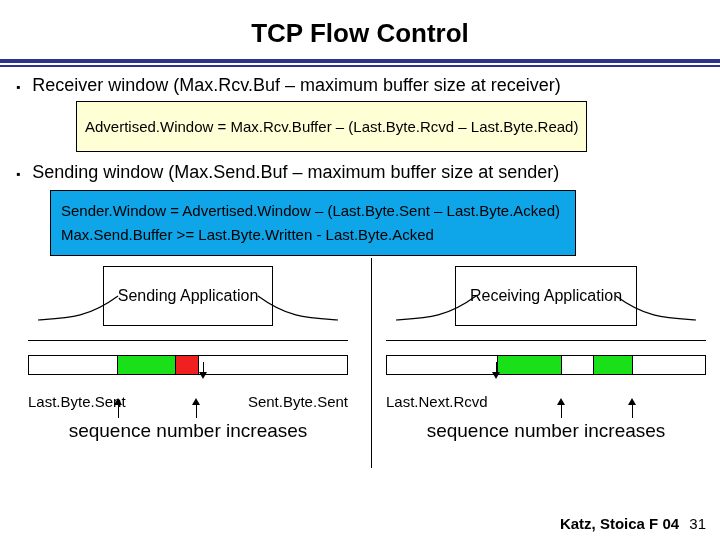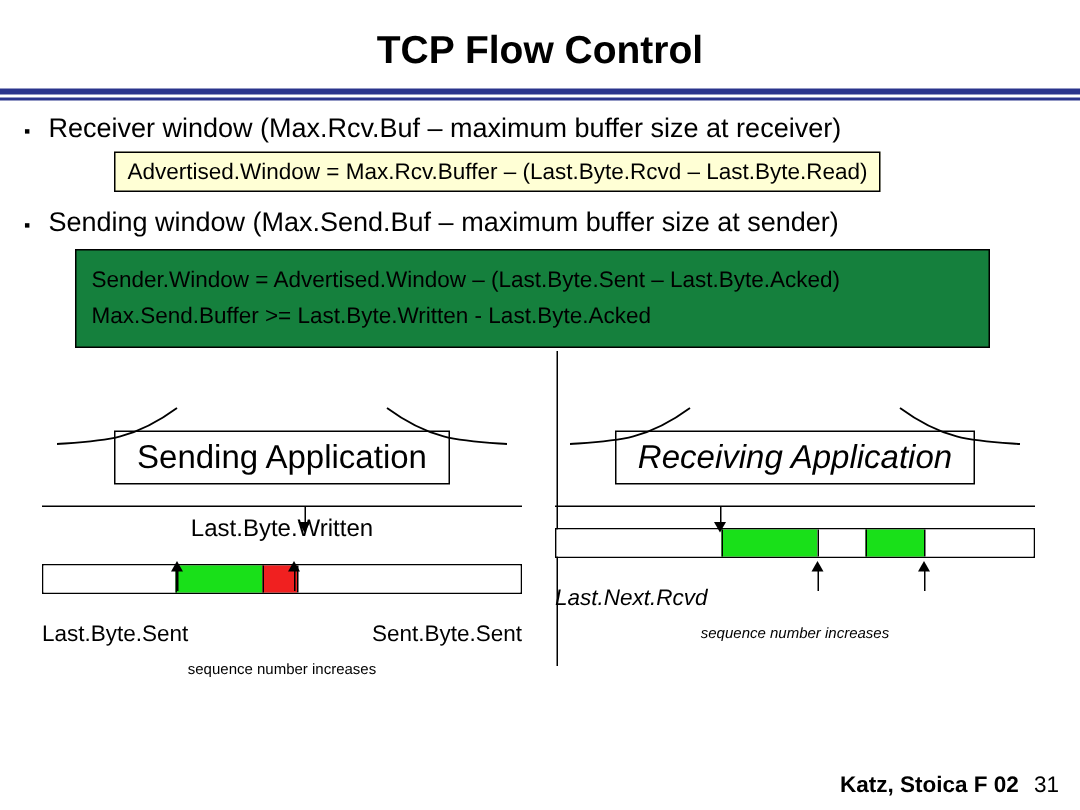--- a/index.html
+++ b/index.html
@@ -22,76 +22,75 @@
   }
   .content { padding: 0 16px; }
   .bullet-row { display: flex; align-items: baseline; margin: 6px 0 2px; }
   .bullet { font-size: 12px; margin-right: 12px; line-height: 20px; }
   .bullet-text { font-size: 18px; }
   .formula {
     display: inline-block;
     border: 1px solid #000;
     background: #ffffd5;
     font-size: 15px;
-    padding: 4px 8px;
+    padding: 16px 8px;
     margin-left: 60px; margin-top: 2px; margin-bottom: 4px;
   }
   .formula-wide {
     border: 1px solid #000;
-    background: #15803d;
+    background: #0ea5e9;
     font-size: 15px;
     padding: 8px 10px;
     margin: 6px 0 10px 34px;
     line-height: 1.6;
-    width: 610px;
+    width: 526px;
   }
   .diagram {
     position: relative;
     margin-top: 4px;
     height: 260px;
   }
   .col {
     position: absolute; top: 0;
     width: 320px;
   }
   .col-left { left: 12px; }
-  .col-right { left: 354px; font-style: italic; }
+  .col-right { left: 370px; }
   .divider {
     position: absolute; left: 355px; top: -8px;
     width: 0; height: 210px;
     border-left: 1.5px solid #000;
   }
   .app-box {
     border: 1px solid #000;
-    padding: 4px 14px;
-    font-size: 22px;
+    padding: 20px 14px;
+    font-size: 16px;
     display: inline-block;
     background: #fff;
-    margin-top: 45px;
   }
   .app-wrap { text-align: center; margin-bottom: 8px; }
   .hr { border-top: 1.5px solid #000; margin: 14px 0 6px; }
   .mid-label { text-align: center; font-size: 16px; margin: 2px 0 4px; }
   .buf {
     display: flex; height: 20px;
     border: 1.5px solid #000;
     margin: 6px 0 2px;
   }
   .seg { height: 100%; }
   .seg + .seg { border-left: 1.5px solid #000; }
   .white { background: #fff; }
   .green { background: #19e019; }
   .red { background: #f02020; }
   .below-labels {
     display: flex; justify-content: space-between;
     font-size: 15px; margin-top: 18px;
   }
   .seq-note {
     text-align: center;
-    font-size: 10px;
+    font-size: 19px;
     margin-top: 10px;
   }
   .arrow-up-line {
     position: absolute;
     width: 0; border-left: 1.2px solid #000;
   }
   .arrow-head-down {
     position: absolute;
     width: 0; height: 0;
     border-left: 4px solid transparent;
@@ -140,21 +139,20 @@
 
     <div class="col col-left">
       <div class="app-wrap">
         <div class="app-box">Sending Application</div>
       </div>
       <svg class="curve" style="left:0;top:24px" width="320" height="40">
         <path d="M90,6 C60,28 40,28 10,30" stroke="#000" fill="none" stroke-width="1.2"></path>
         <path d="M230,6 C260,28 280,28 310,30" stroke="#000" fill="none" stroke-width="1.2"></path>
       </svg>
       <div class="hr"></div>
-      <div class="mid-label">Last.Byte.Written</div>
 
       <div class="arrow-up-line" style="left:175px; top:96px; height:12px;"></div>
       <div class="arrow-head-down" style="left:171px; top:106px;"></div>
 
       <div class="buf" style="margin-top:14px;">
         <div class="seg white" style="flex:28"></div>
         <div class="seg green" style="flex:18"></div>
         <div class="seg red" style="flex:7"></div>
         <div class="seg white" style="flex:47"></div>
       </div>
@@ -200,15 +198,15 @@
       <div class="below-labels">
         <span>Last.Next.Rcvd</span>
       </div>
       <div class="seq-note">sequence number increases</div>
     </div>
 
   </div>
 </div>
 
 <div class="footer">
-  <span>Katz, Stoica F 02</span>
+  <span>Katz, Stoica F 04</span>
   <span class="pagenum">31</span>
 </div>
 
 </body></html>

